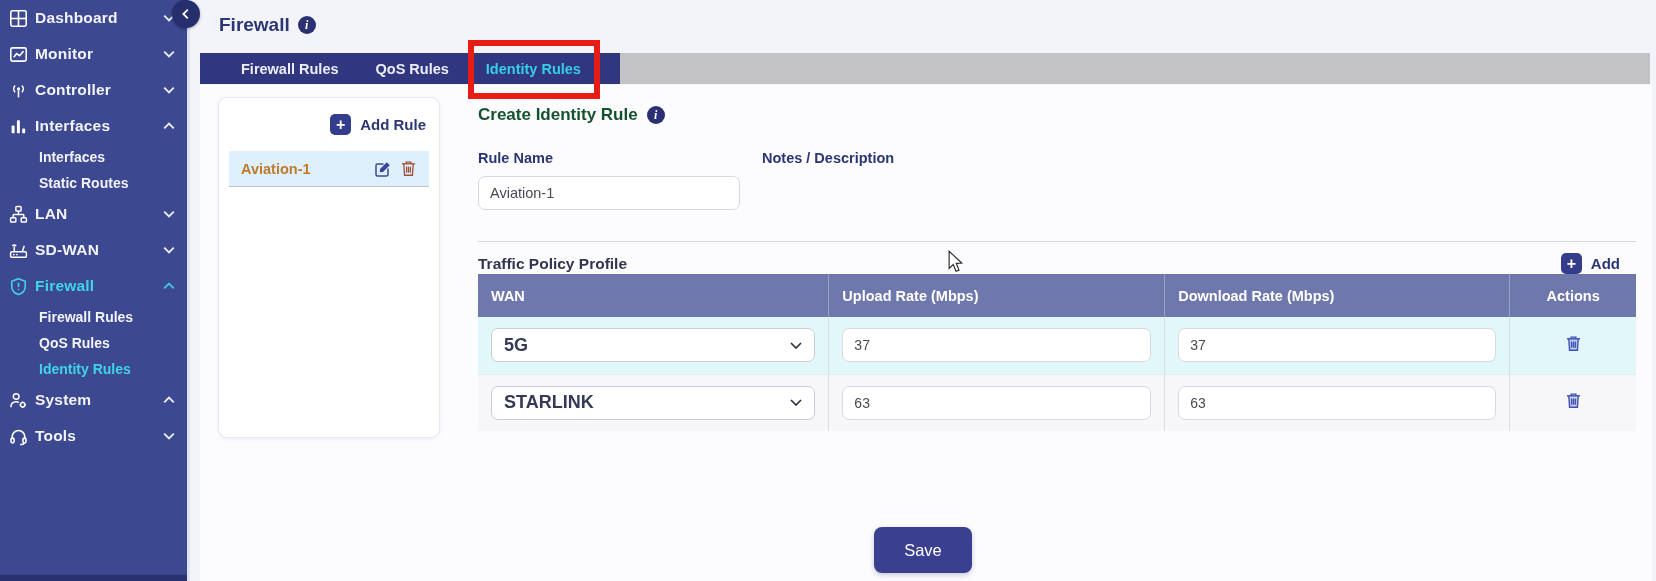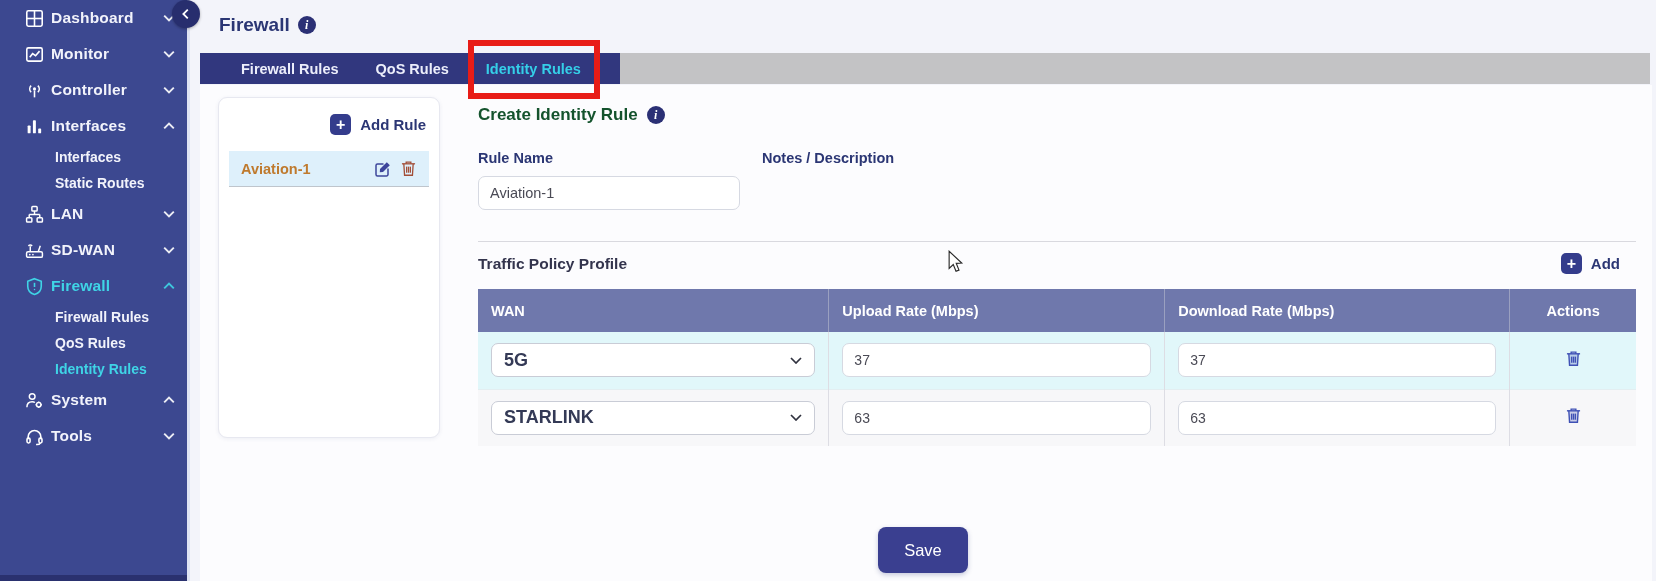--- a/index.html
+++ b/index.html
@@ -3,21 +3,21 @@
 <meta charset="utf-8">
 <style>
   * { margin:0; padding:0; box-sizing:border-box; }
   html,body { width:1656px; height:581px; overflow:hidden; font-family:"Liberation Sans", sans-serif; }
   .app { position:relative; width:1656px; height:581px; background:#f3f4fa; }
 
   
   .sidebar { position:absolute; left:0; top:0; width:187px; height:581px; background:#3c4890; color:#f2f3fb; }
   .sidebar-bottom-strip { position:absolute; left:0; bottom:0; width:187px; height:6px; background:#2a316f; }
   .side-edge { position:absolute; left:187px; top:0; width:3px; height:581px; background:#dfe3f3; }
-  .nav { padding-top:0;padding-left:16px; }
+  .nav { padding-top:0; }
   .nav-item { height:36px; display:flex; align-items:center; padding:0 12px 0 9px; cursor:pointer; font-size:15.5px; font-weight:600; letter-spacing:.2px; }
   .nav-item .icon { width:19px; height:19px; margin-right:7px; flex:0 0 19px; display:flex; align-items:center; }
   .nav-item .lbl { flex:1; }
   .nav-item .chev { width:12px; height:12px; opacity:.9; }
   .sub-item { height:26px; display:flex; align-items:center; padding-left:39px; font-size:14px; font-weight:600; cursor:pointer; }
   .cyan { color:#3fd4e6; }
   .collapse-btn { position:absolute; left:172px; top:0; width:28px; height:28px; border-radius:50%; background:#272e6e; display:flex; align-items:center; justify-content:center; cursor:pointer; z-index:5; box-shadow:0 1px 3px rgba(0,0,0,.3); }
 
   
   .content { position:absolute; left:190px; top:0; width:1466px; height:581px; background:#f3f4fa; }
@@ -52,38 +52,38 @@
   .field-label { font-size:14.5px; font-weight:700; color:#2b3674; margin-bottom:10px; }
   .txt-input { width:100%; height:34px; border:1px solid #d6d9e2; border-radius:7px; padding:0 11px; font-size:14.5px; color:#4a4a55; background:#fff; font-family:"Liberation Sans", sans-serif; outline:none; }
   .txt-input::placeholder { color:#9fa4b0; }
   .divider { margin-top:31px; border-top:1px solid #d9d9df; }
   .traffic-row { display:flex; align-items:center; margin-top:11px;gap:40px; }
   .traffic-label { flex:1; font-size:15.5px; font-weight:700; color:#33344d; }
   .add-btn { display:flex; align-items:center; gap:9px; cursor:pointer; padding-right:16px; }
   .add-lbl { font-size:15px; font-weight:700; color:#2b3674; }
 
   
-  .tp-table { margin-top:15px; width:100%; border-collapse:collapse; table-layout:fixed; }
+  .tp-table { width:100%; border-collapse:collapse; table-layout:fixed; }
   .tp-table th { height:43px; background:#6f78ac; color:#fff; font-size:14.5px; font-weight:600; text-align:left; padding-left:13px; border-left:1px solid #9aa0c0; }
   .tp-table th:first-child { border-left:none; }
   .tp-table th.actions-col { text-align:center; padding-left:0; }
   .tp-table td { height:57px; border-left:1px solid #dddde4; padding:0 13px; vertical-align:middle; }
   .tp-table td:first-child { border-left:none; }
   .row-hl td { background:#e1f7fa; }
   .row-alt td { background:#f7f7f9; border-top:1px solid #e3eef1; }
   .col-wan { width:30.3%; } .col-up { width:29%; } .col-down { width:29.8%; } .col-act { width:10.9%; }
   .fake-select { height:34px; background:#fff; border:1px solid #c9ccd6; border-radius:7px; display:flex; align-items:center; padding:0 12px; cursor:pointer; }
   .fake-select .sel-txt { flex:1; font-size:18px; font-weight:600; color:#343a56; }
   .num-input { width:100%; height:34px; border:1px solid #d6d9e2; border-radius:7px; padding:0 11px; font-size:14px; color:#4a4a55; background:#fff; font-family:"Liberation Sans", sans-serif; outline:none; }
   .td-actions { text-align:center; }
   .trash-btn { display:inline-flex; cursor:pointer; }
 
   
   .save-row { position:absolute; left:0; top:527px; width:100%; display:flex; justify-content:center; }
-  .save-btn { width:90px; height:46px; background:#3a3f90; color:#fff; border:none; border-radius:8px; font-size:16.5px; font-family:"Liberation Sans", sans-serif; cursor:pointer; box-shadow:0 2px 5px rgba(40,50,120,.25); }
+  .save-btn { width:98px; height:46px; background:#3a3f90; color:#fff; border:none; border-radius:8px; font-size:16.5px; font-family:"Liberation Sans", sans-serif; cursor:pointer; box-shadow:0 2px 5px rgba(40,50,120,.25); }
 
   .cursor { position:absolute; left:948px; top:250px; z-index:9; }
 </style>
 </head>
 <body>
 
 <div class="app">
 
   <aside class="sidebar">
     <nav class="nav">

